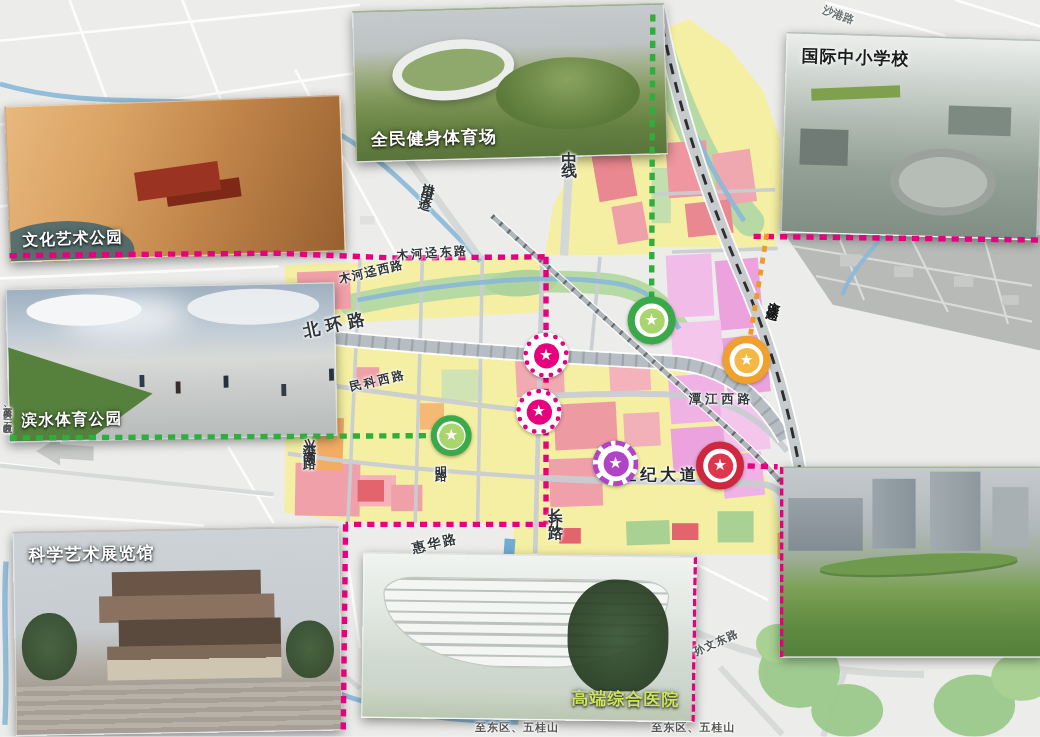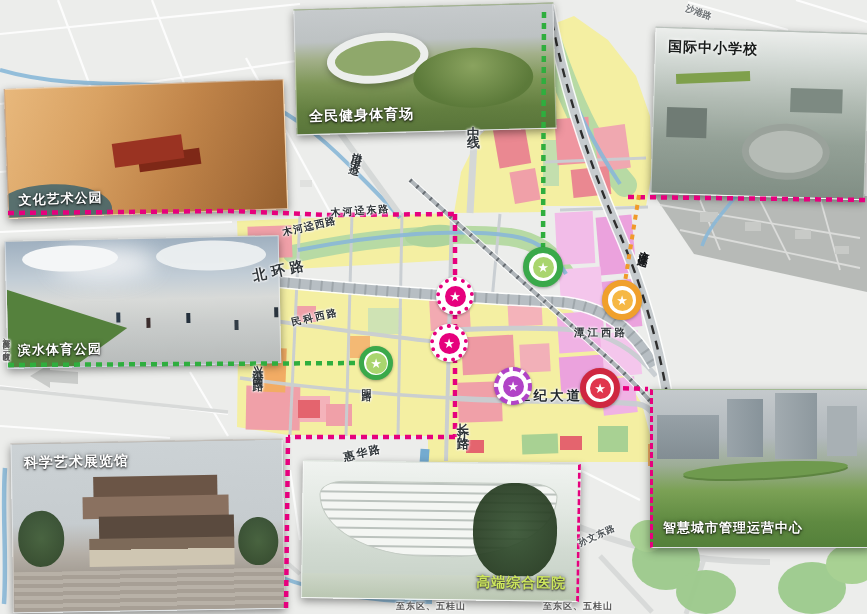--- a/index.html
+++ b/index.html
@@ -296,21 +296,20 @@
     <div class="ho-lawn"></div>
     <span class="inset-label" style="right:10px;bottom:8px;font-size:14px;">高端综合医院</span>
   </div>
 
   <div class="inset smartcity">
     <div class="sy-slab"></div>
     <div class="sy-t1"></div>
     <div class="sy-t2"></div>
     <div class="sy-t3"></div>
     <div class="sy-roof"></div>
-    <span class="inset-label" style="left:10px;bottom:10px;">智慧城市管理运营中心</span>
   </div>
 
   <svg id="overlay-art" width="867" height="614" viewBox="0 0 867 614">
     <g stroke="#e6007d" stroke-width="4.5" stroke-dasharray="6 5" fill="none">
       <path d="M8 213 L230 211 L330 215 L455 214"></path>
       <path d="M455 214 L455 437"></path>
       <path d="M455 437 L288 437"></path>
       <path d="M288 437 L286 610"></path>
       <path d="M628 197 L867 200"></path>
       <path d="M612 388 L648 389"></path>

